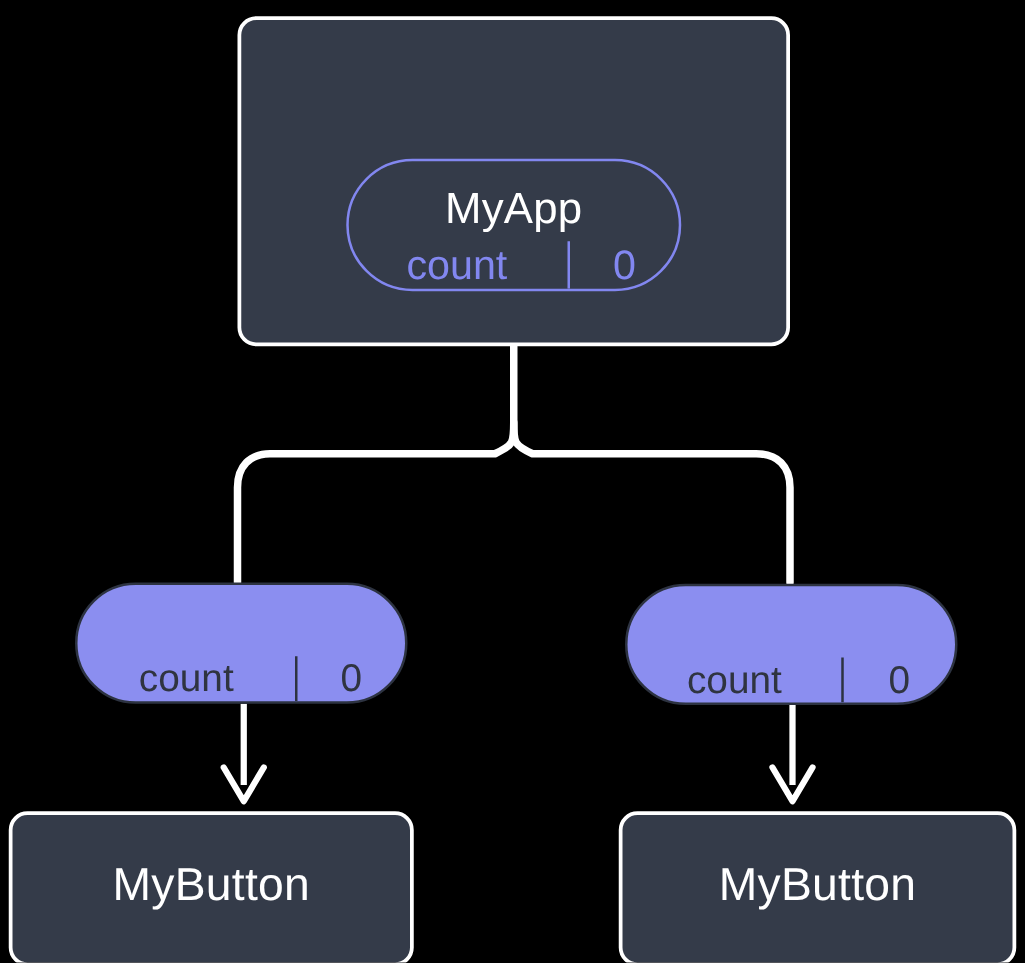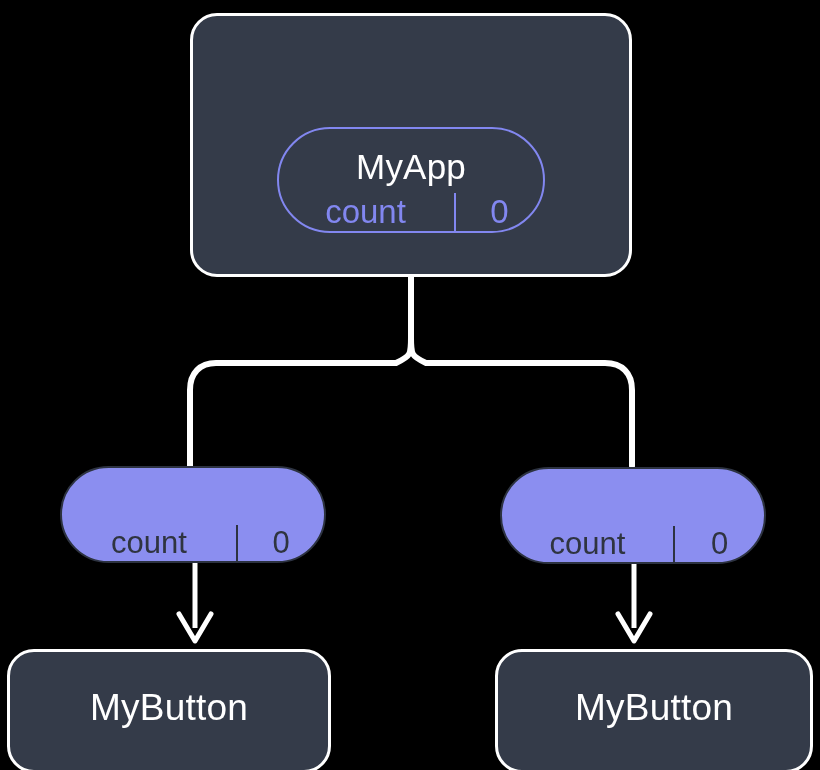--- a/index.html
+++ b/index.html
@@ -29,21 +29,21 @@
     height: 770px;
     pointer-events: none;
   }
 
   
   .comp-box {
     position: absolute;
     box-sizing: border-box;
     background: #343b49;
     border: 3px solid #ffffff;
-    border-radius: 27px;
+    border-radius: 15px;
     display: flex;
     align-items: center;
     justify-content: center;
   }
   .comp-box.root {
     left: 190px;
     top: 13px;
     width: 442px;
     height: 264px;
     align-items: flex-start;

